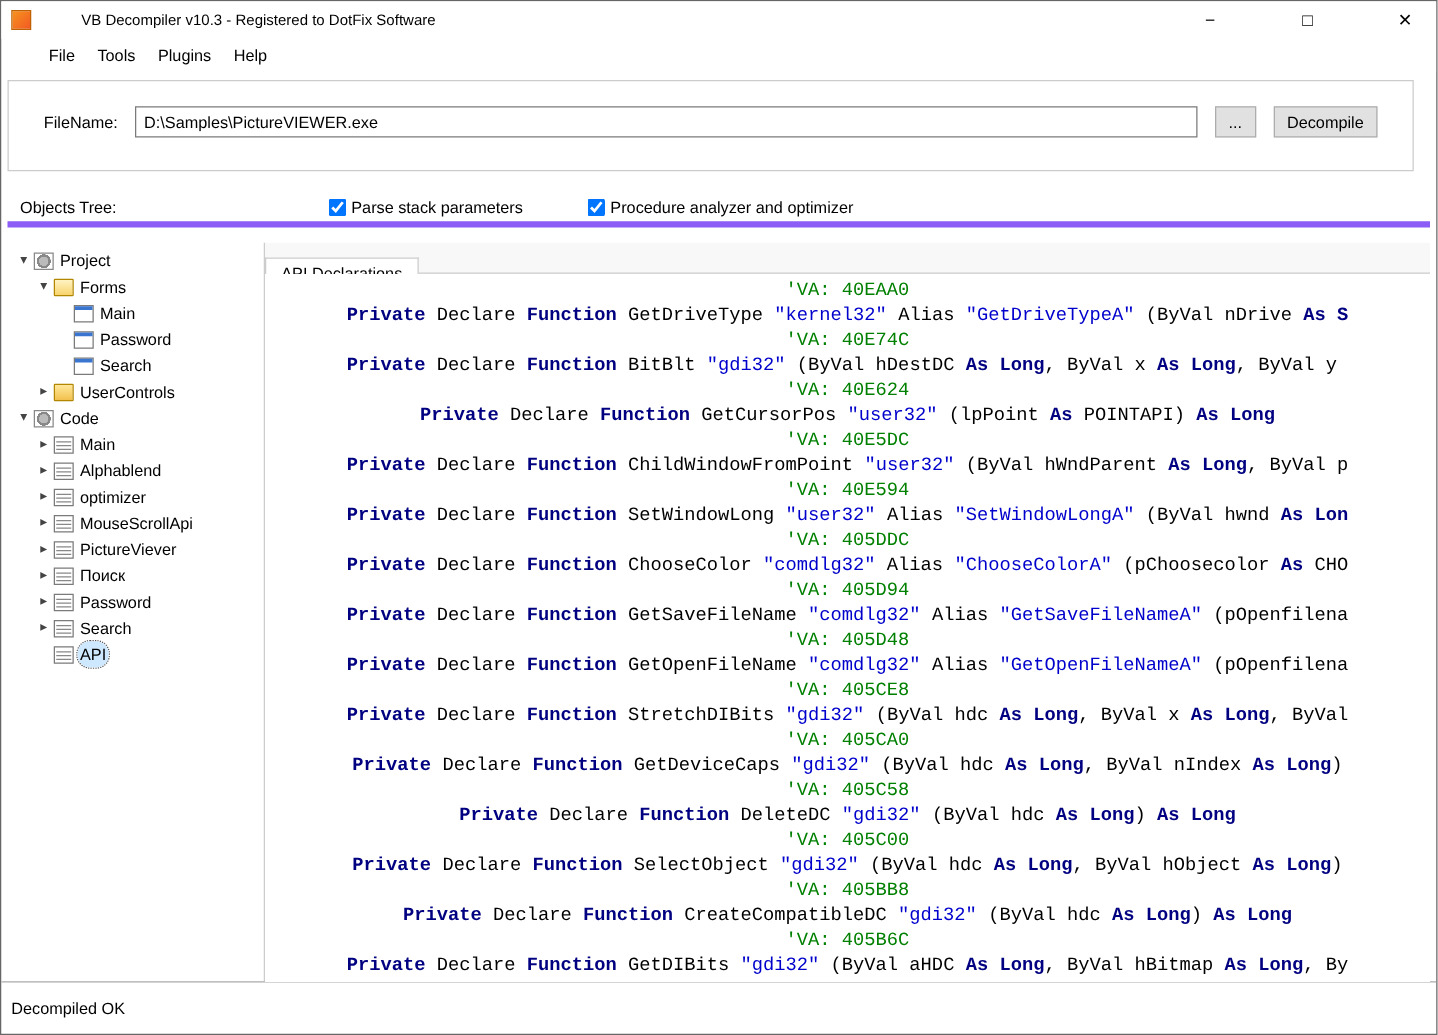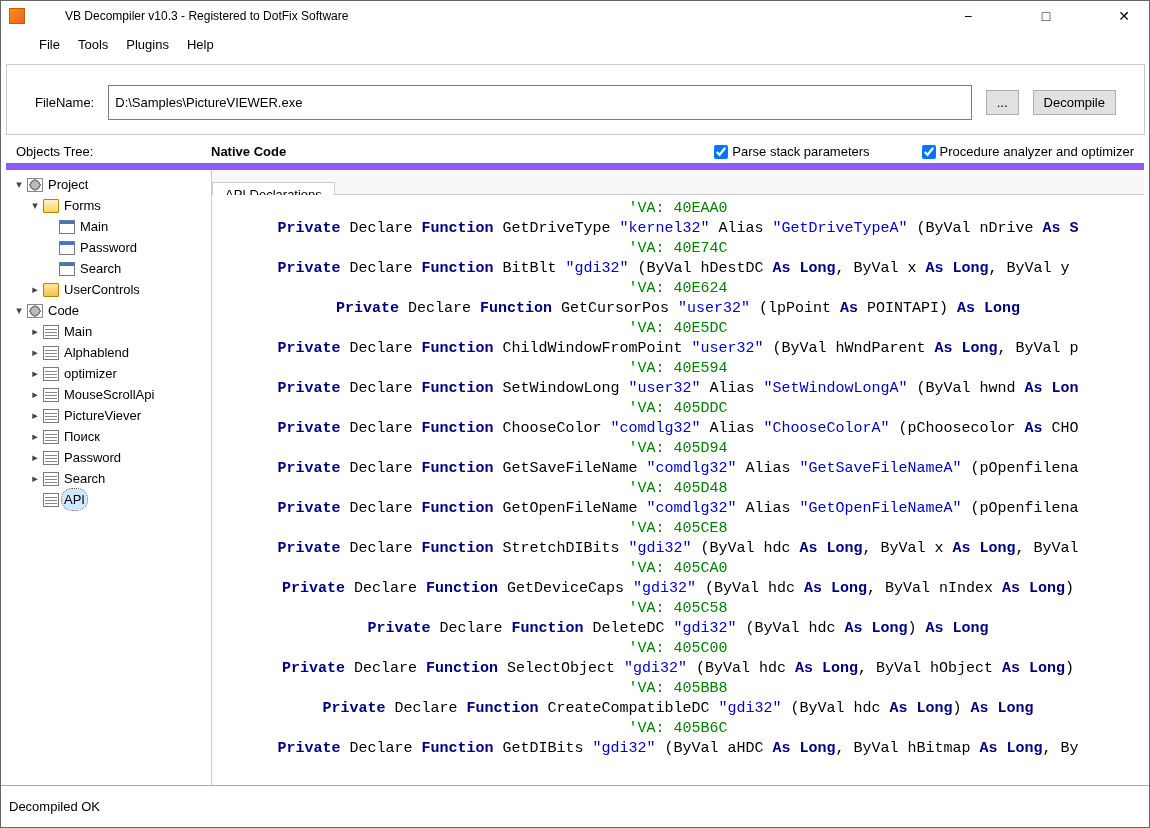--- a/index.html
+++ b/index.html
@@ -3,25 +3,25 @@
 <meta charset="utf-8">
 <style>
 * { box-sizing: border-box; margin: 0; padding: 0; }
 body { font-family: "Segoe UI", Tahoma, sans-serif; font-size: 13px; background: #fff; color: #000; width: 1150px; height: 828px; overflow: hidden; display: flex; flex-direction: column; border: 1px solid #666; }
 .titlebar { display: flex; align-items: center; height: 30px; padding: 0 2px 0 8px; background: #fff; gap: 32px; }
 .titlebar .app-icon { width: 16px; height: 16px; background: linear-gradient(135deg,#f7931e,#f15a24); border:1px solid #c06000; margin-right: 8px; }
 .titlebar .title { flex: 1; font-size: 12px; }
 .titlebar .win-btn { width: 46px; height: 29px; display: flex; align-items: center; justify-content: center; font-size: 14px; font-family: sans-serif; }
 .menubar { display: flex; padding: 2px 6px; gap: 2px; background: #fff; margin-left: 24px; }
 .menubar .menu-item { padding: 4px 8px; }
-.toolbar { padding: 20px 28px 14px 28px; display: flex; align-items: center; gap: 14px; border: 1px solid #ccc; margin: 6px 4px 3px 5px; background: #fff; }
+.toolbar { padding: 20px 28px 26px 28px; display: flex; align-items: center; gap: 14px; border: 1px solid #ccc; margin: 6px 18px 3px 5px; background: #fff; }
 .toolbar .lbl { font-size: 13px; }
-.toolbar input { flex: 1; height: 35px; padding: 2px 6px; border: 1px solid #7a7a7a; font-size: 13px; }
+.toolbar input { flex: 1; height: 25px; padding: 2px 6px; border: 1px solid #7a7a7a; font-size: 13px; }
 .toolbar button { height: 25px; padding: 0 10px; border: 1px solid #adadad; background: #e1e1e1; font-size: 13px; }
-.splitrow { display:flex; align-items:center; padding: 6px 10px 4px 10px; border-bottom: 7px solid #8b5cf6; margin: 0 5px; }
+.splitrow { display:flex; align-items:center; padding: 6px 10px 4px 10px; border-bottom: 5px solid #8b5cf6; margin: 12px 5px; }
 .splitrow .lbl-left { width: 195px; font-size: 13px; }
 .splitrow .lbl-mid { font-weight: bold; font-size: 13px; flex:1; }
 .splitrow .chk { display:flex; align-items:center; gap:4px; margin-left: 20px; padding-left: 32px; }
 .splitrow input[type=checkbox] { width:14px; height:14px; }
 .main { flex:1; display:flex; overflow:hidden; margin: 0 5px; border-top: none; }
 .tree { width: 205px; padding: 4px 2px; overflow:auto; font-size: 13px; }
 .tree ul { list-style:none; padding-left: 16px; }
 .tree > ul { padding-left: 4px; }
 .tree li { white-space: nowrap; line-height: 21px; }
 .tree .row { display:flex; align-items:center; gap:3px; padding: 0 2px; cursor:default; }
@@ -66,21 +66,20 @@
 
 <div class="toolbar">
   <span class="lbl">FileName:</span>
   <input type="text" value="D:\Samples\PictureVIEWER.exe" style="">
   <button>...</button>
   <button>Decompile</button>
 </div>
 
 <div class="splitrow">
   <span class="lbl-left">Objects Tree:</span>
-  <span class="lbl-mid">Native Code</span>
   <label class="chk">
     <input type="checkbox" checked="" style="">
     <span>Parse stack parameters</span>
   </label>
   <label class="chk">
     <input type="checkbox" checked="" style="">
     <span>Procedure analyzer and optimizer</span>
   </label>
 </div>
 

